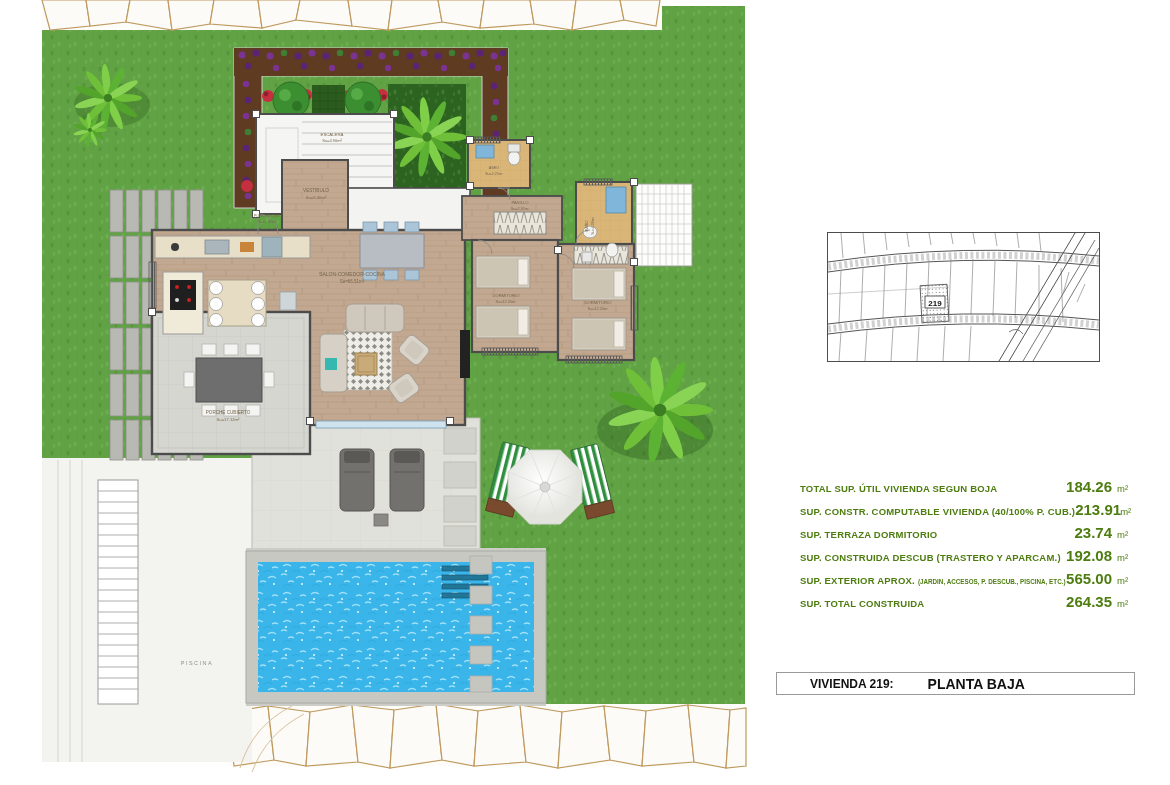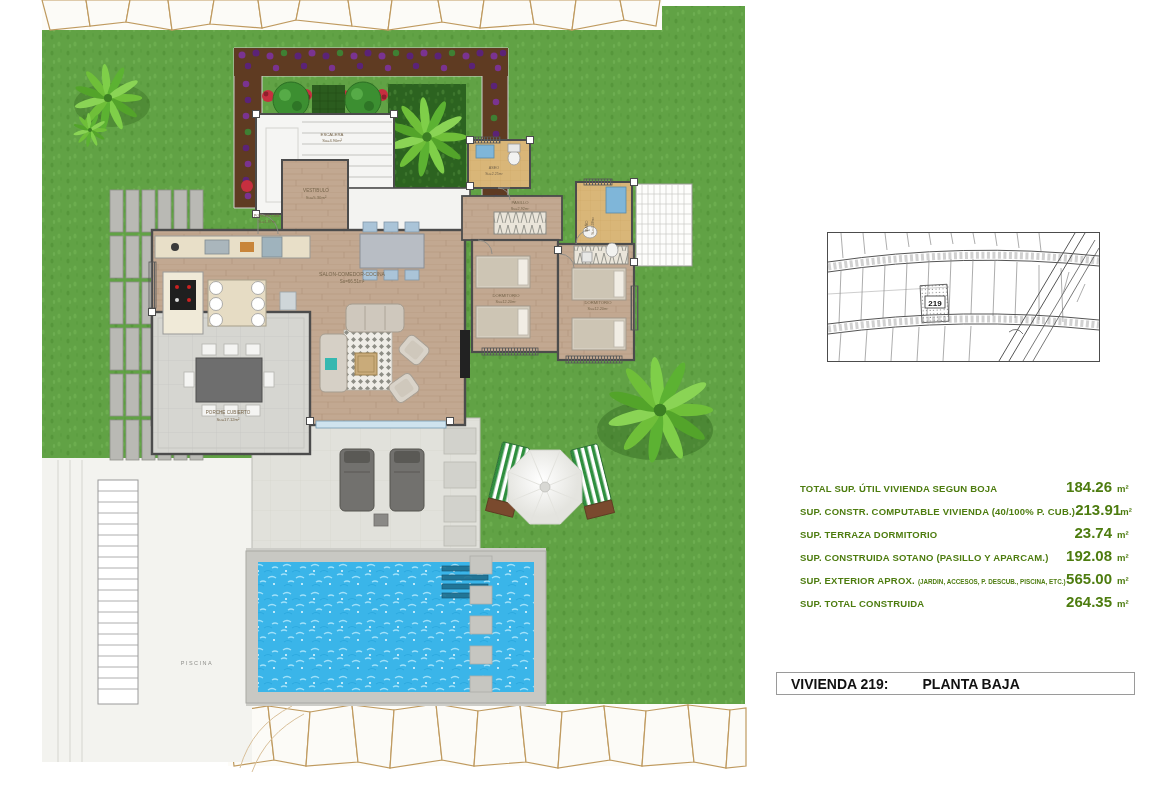--- a/index.html
+++ b/index.html
@@ -6,24 +6,24 @@
   body{width:1170px;height:785px;position:relative;background:#ffffff;
        font-family:"Liberation Sans",sans-serif;overflow:hidden;}
   #plan-wrap{position:absolute;left:0;top:0;width:770px;height:785px;}
   
   #minimap-wrap{position:absolute;left:827px;top:232px;width:273px;height:156px;}
   #areas{position:absolute;left:800px;top:478px;width:334px;}
   .arow{display:flex;align-items:baseline;height:23px;color:#4d7c0f;}
   .alabel{font-size:9.5px;font-weight:700;letter-spacing:.2px;white-space:nowrap;}
   .asub{font-size:6.3px;font-weight:700;margin-left:3px;white-space:nowrap;}
   .aval{margin-left:auto;font-size:15px;font-weight:700;text-align:right;min-width:40px;}
-  .aunit{font-size:9.5px;font-weight:700;width:17px;margin-left:5px;}
+  .aunit{font-size:9.5px;font-weight:400;width:17px;margin-left:5px;}
   #titlebox{position:absolute;left:776px;top:672px;width:357px;height:21px;
             border:1px solid #9a9a9a;background:#fff;display:flex;align-items:center;}
-  #titlebox .t1{font-size:14px;font-weight:700;color:#111;margin-left:14px;}
+  #titlebox .t1{font-size:12px;font-weight:700;color:#111;margin-left:33px;}
   #titlebox .t2{font-size:14px;font-weight:700;color:#111;margin-left:34px;}
   svg text{font-family:"Liberation Sans",sans-serif;}
   .rlab{fill:#77664c;text-anchor:middle;}
 </style>
 </head>
 <body>
 
 <div id="plan-wrap">
 <svg width="770" height="785" viewBox="0 0 770 785">
   <defs>
@@ -558,21 +558,21 @@
     <span class="alabel">SUP. CONSTR. COMPUTABLE VIVIENDA (40/100% P. CUB.)</span>
     <span class="aval">213.91</span>
     <span class="aunit">m²</span>
   </div>
   <div class="arow">
     <span class="alabel">SUP. TERRAZA DORMITORIO</span>
     <span class="aval">23.74</span>
     <span class="aunit">m²</span>
   </div>
   <div class="arow">
-    <span class="alabel">SUP. CONSTRUIDA SOTANO (PASILLO Y APARCAM.)</span>
+    <span class="alabel">SUP. CONSTRUIDA DESCUB (TRASTERO Y APARCAM.)</span>
     <span class="aval">192.08</span>
     <span class="aunit">m²</span>
   </div>
   <div class="arow">
     <span class="alabel">SUP. EXTERIOR APROX.</span>
     <span class="asub">(JARDIN, ACCESOS, P. DESCUB., PISCINA, ETC.)</span>
     <span class="aval">565.00</span>
     <span class="aunit">m²</span>
   </div>
   <div class="arow">

